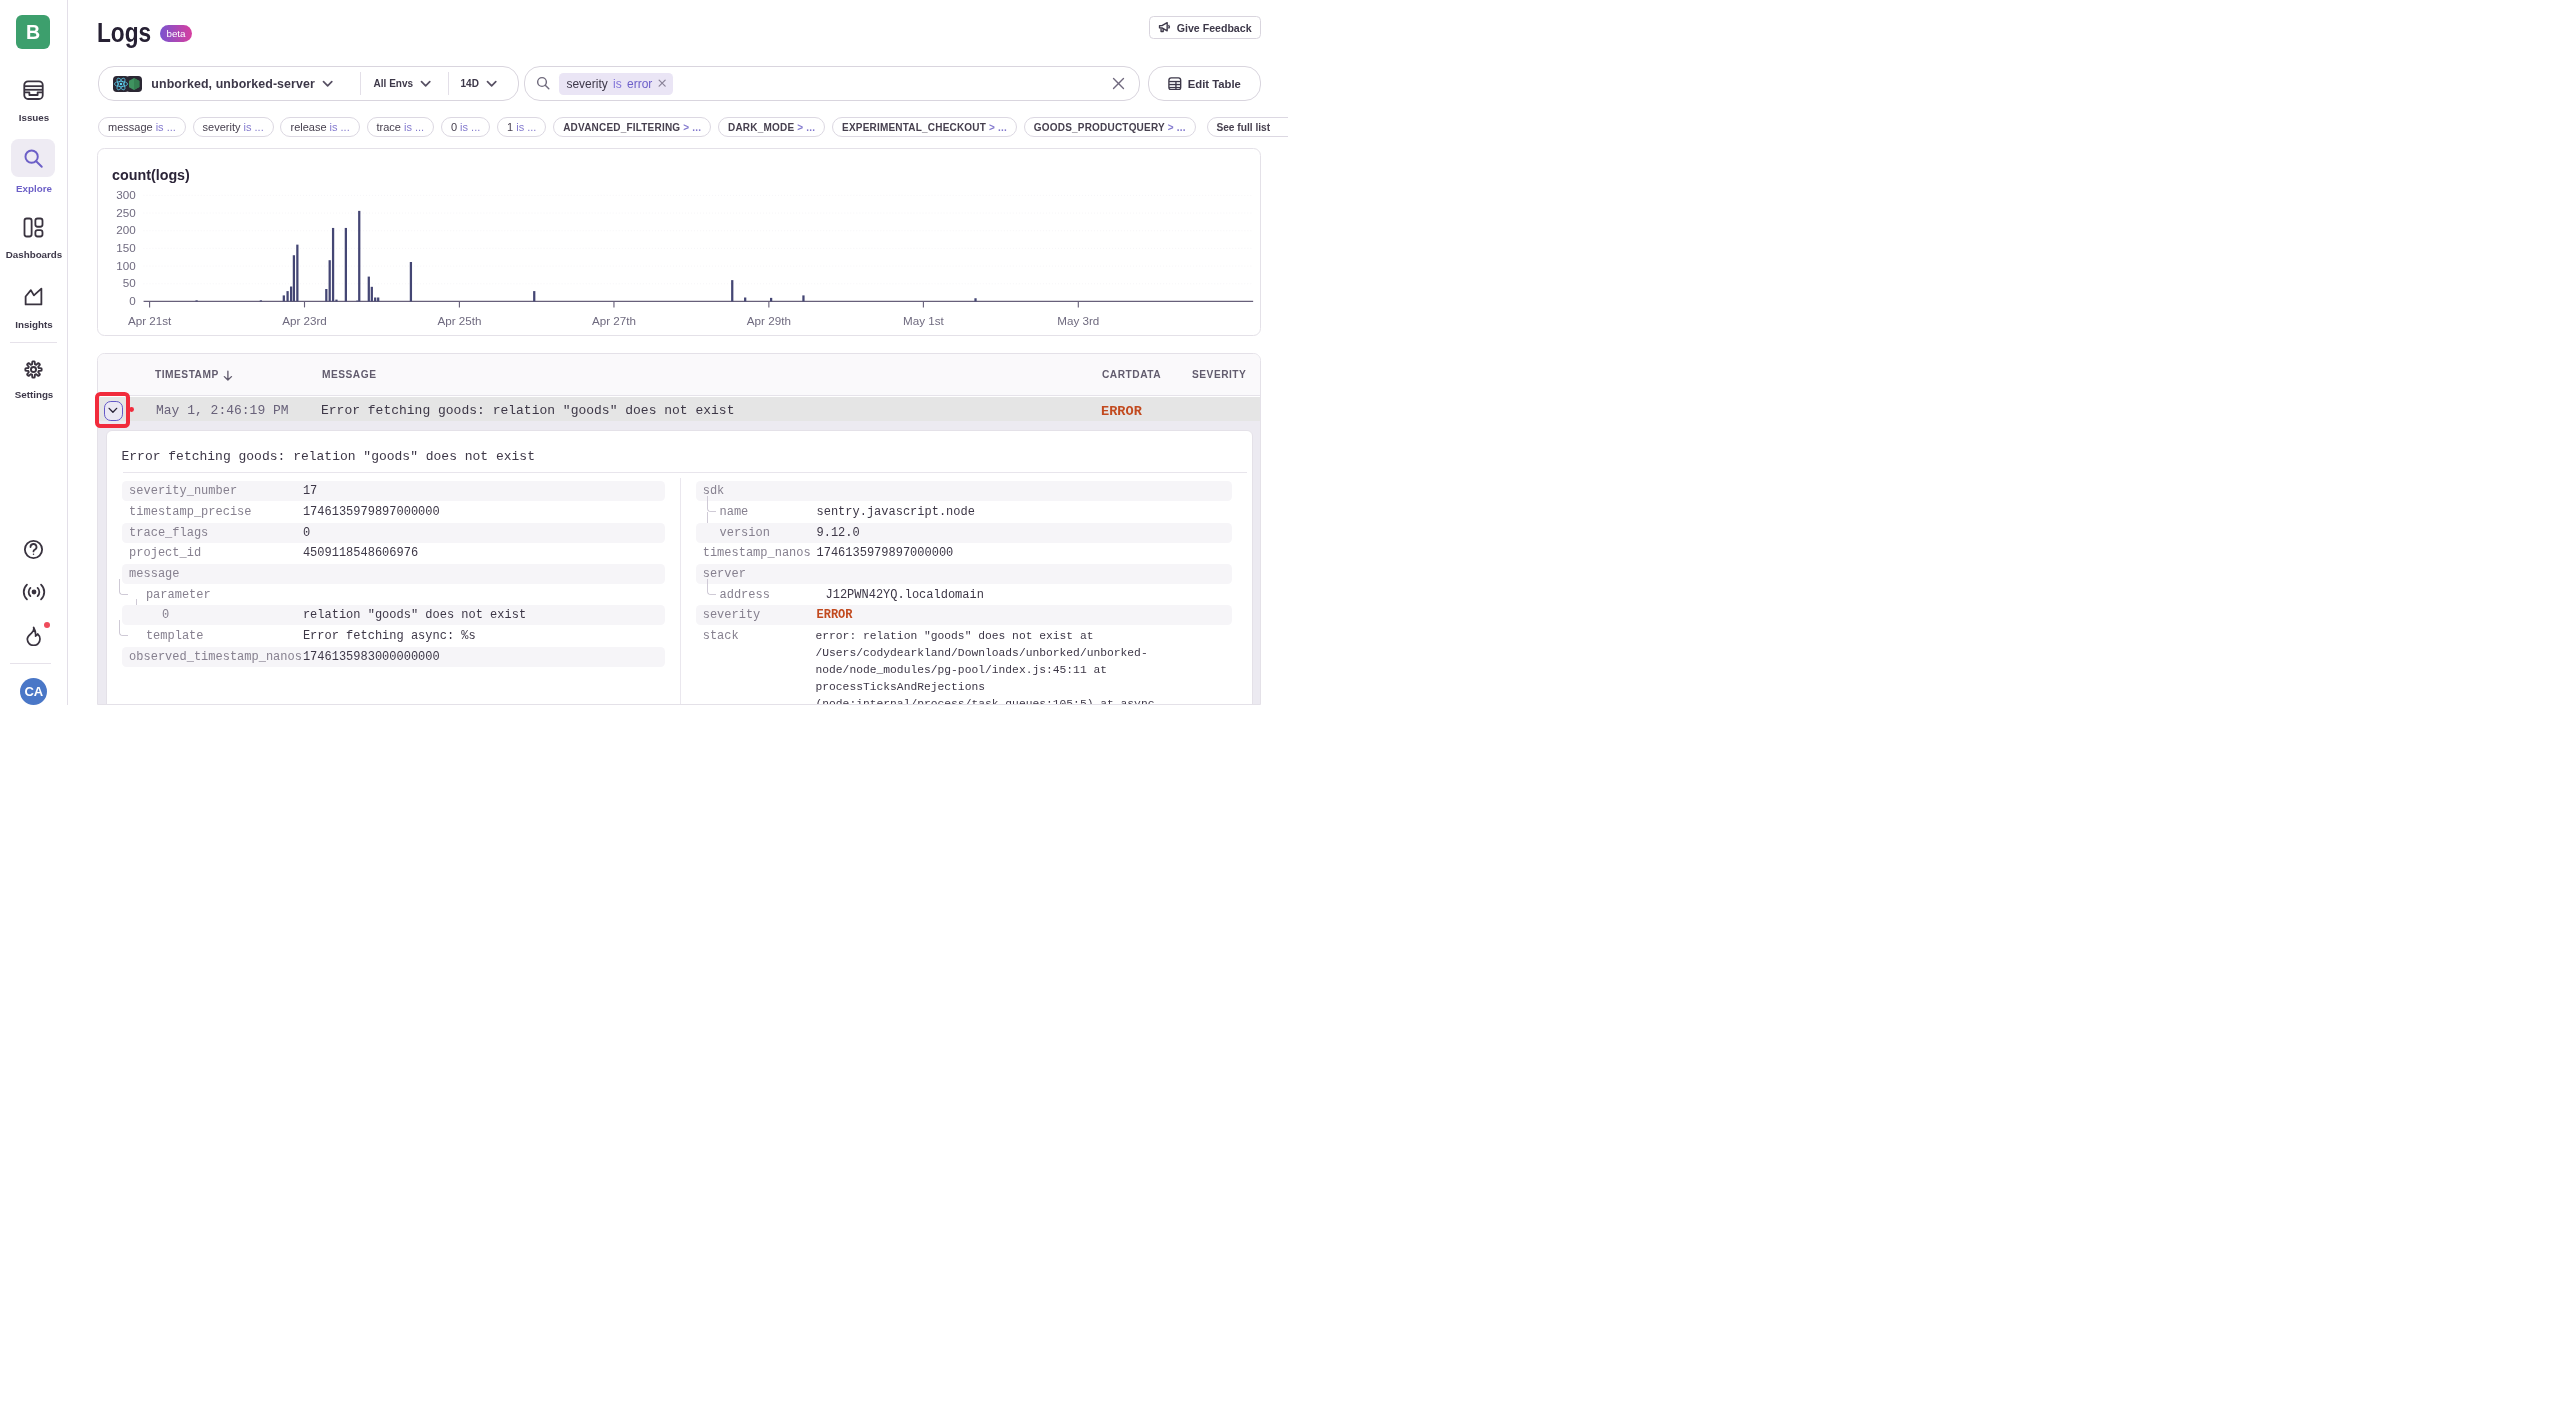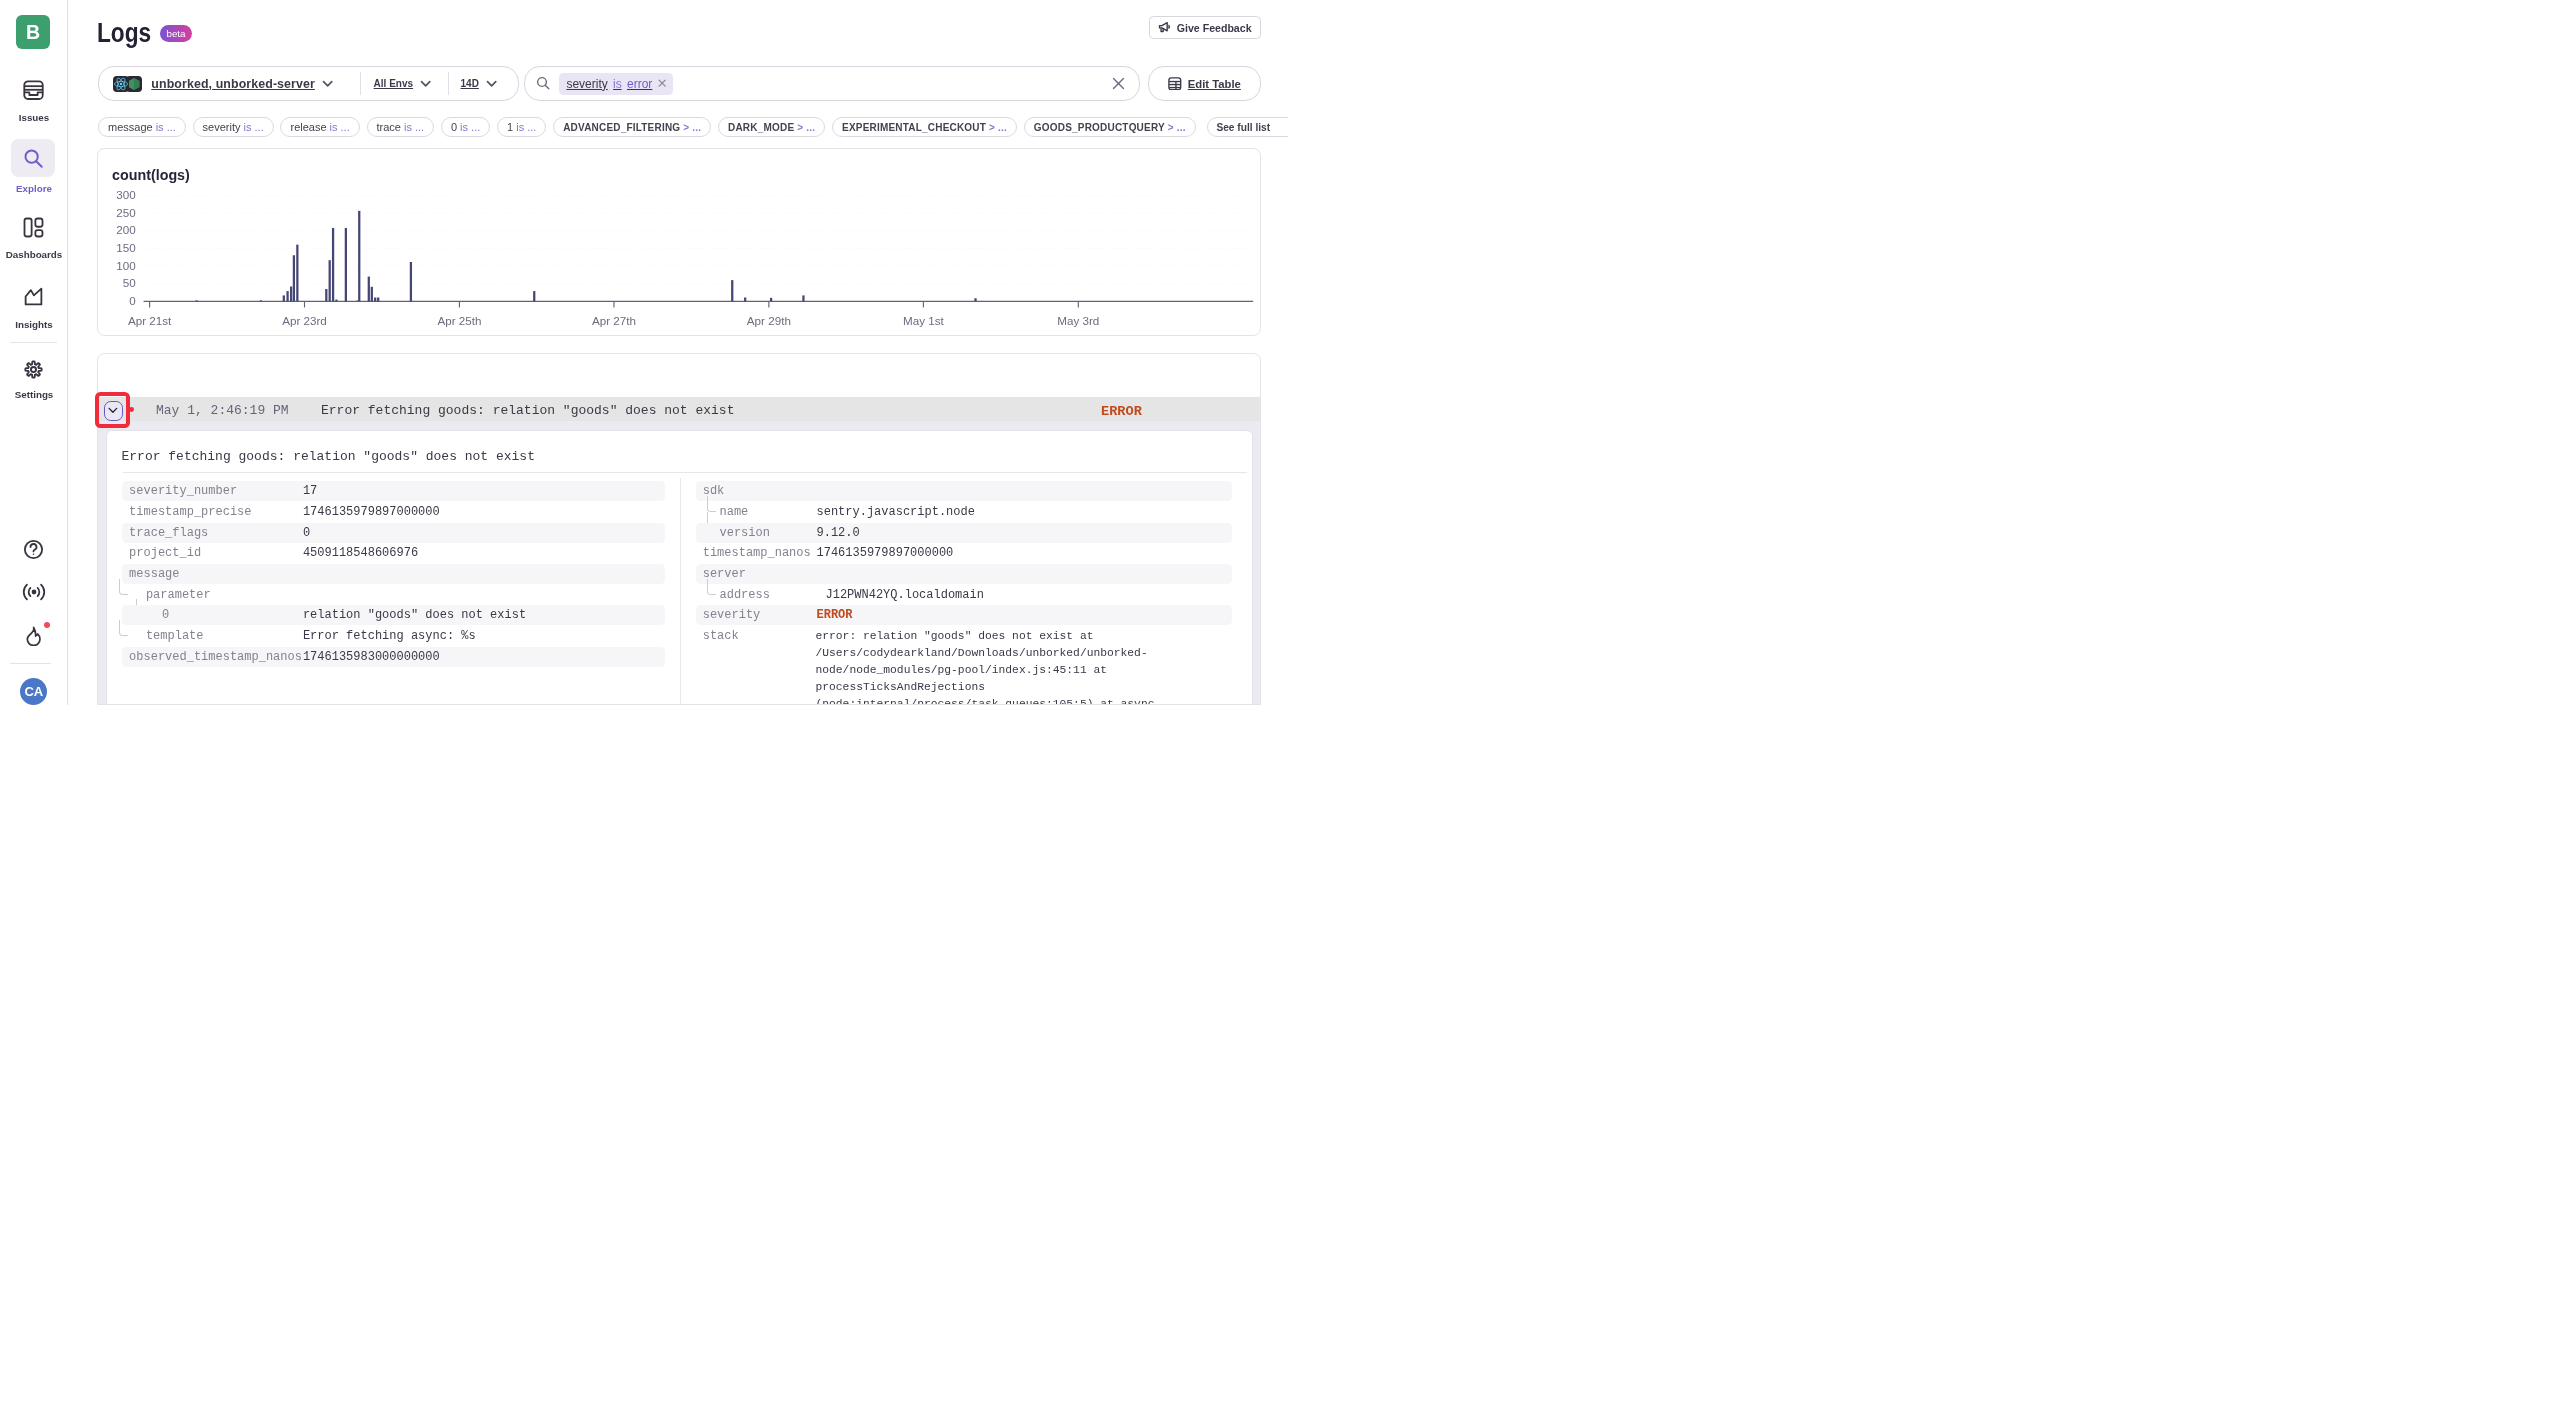--- a/index.html
+++ b/index.html
@@ -31,21 +31,21 @@
   
   #title { position:absolute; left:97px; top:18px; font-size:27px; font-weight:bold; color:#262033; transform:scaleX(0.84); transform-origin:left top; }
   #beta { position:absolute; left:160px; top:25px; width:32px; height:17.3px; border-radius:9px;
     background:linear-gradient(90deg,#7a54cf,#d73e9f); color:#fff; font-size:9.8px;
     display:flex; align-items:center; justify-content:center; }
   #feedback { position:absolute; left:1149px; top:16px; width:112px; height:23.4px;
     border:0.8px solid #d9d5de; border-radius:4.5px; background:#fff; display:flex;
     align-items:center; justify-content:center; gap:5.3px; font-size:10.6px; font-weight:bold; color:#3d3849;}
 
   
-  .fbox { position:absolute; border:0.8px solid #d9d5de; border-radius:16px; background:#fff;text-decoration:underline; }
+  .fbox { position:absolute; border:0.8px solid #d9d5de; border-radius:16px; background:#fff; }
   #projbox { left:98px; top:66px; width:421px; height:35px; display:flex; align-items:center; }
   #searchbox { left:524px; top:66px; width:616px; height:35px; display:flex; align-items:center; }
   #edittable { left:1148px; top:66px; width:113px; height:35px; display:flex;
      align-items:center; justify-content:center; gap:6px; font-size:11.3px; font-weight:bold; }
   .ptile { width:16px; height:16px; border-radius:3.8px; background:#2b2733; position:relative; }
   #projtext { font-size:12.4px; font-weight:bold; color:#3d3849; letter-spacing:0.1px; }
   .fdiv { width:0.8px; height:22.6px; background:#e3dfe8; }
   .fbold { font-size:10px; font-weight:bold; color:#3d3849; }
   #token { background:#eae5f5; border-radius:4.5px; height:22px; display:flex; align-items:center;
     padding:0 7.5px; gap:5.3px; font-size:12px; }
@@ -288,20 +288,29 @@
 <rect x="414.5" y="151.6" width="3" height="52.4" fill="#444674"></rect>
 <rect x="578.5" y="190.3" width="3" height="13.7" fill="#444674"></rect>
 <rect x="841.8" y="175.7" width="3" height="28.3" fill="#444674"></rect>
 <rect x="859.0" y="198.8" width="3" height="5.2" fill="#444674"></rect>
 <rect x="893.5" y="199.3" width="3" height="4.7" fill="#444674"></rect>
 <rect x="936.5" y="196.0" width="3" height="8.0" fill="#444674"></rect>
 <rect x="1165.3" y="199.8" width="3" height="4.2" fill="#444674"></rect>
 </svg>
 
 <div id="tablepanel">
+  <div id="thead">
+    <div class="th" style="left:57px">TIMESTAMP</div>
+    <svg class="abs" style="left:125px;top:16px" width="9.8" height="11.3" viewBox="0 0 13 15" fill="none" stroke="#625c6e" stroke-width="1.8" stroke-linecap="round" stroke-linejoin="round">
+        <path d="M6.5 1.5 V13 M1.8 8.8 L6.5 13.4 L11.2 8.8"></path>
+      </svg>
+    <div class="th" style="left:224px">MESSAGE</div>
+    <div class="th" style="left:1004px">CARTDATA</div>
+    <div class="th" style="left:1094px">SEVERITY</div>
+  </div>
   <div id="logrow">
     <div class="rowtxt mono" style="left:58px;color:#69627a">May 1, 2:46:19 PM</div>
     <div class="rowtxt mono" style="left:223px;color:#3d3747">Error fetching goods: relation "goods" does not exist</div>
     <div class="rowtxt mono" style="left:1003px;top:7.2px;font-size:13.6px;color:#c24a1f;font-weight:bold">ERROR</div>
   </div>
   <div id="expand">
     <div id="card">
       <div id="cardtitle" class="mono">Error fetching goods: relation "goods" does not exist</div>
       <div id="cardline"></div>
       <div id="colsep"></div>

